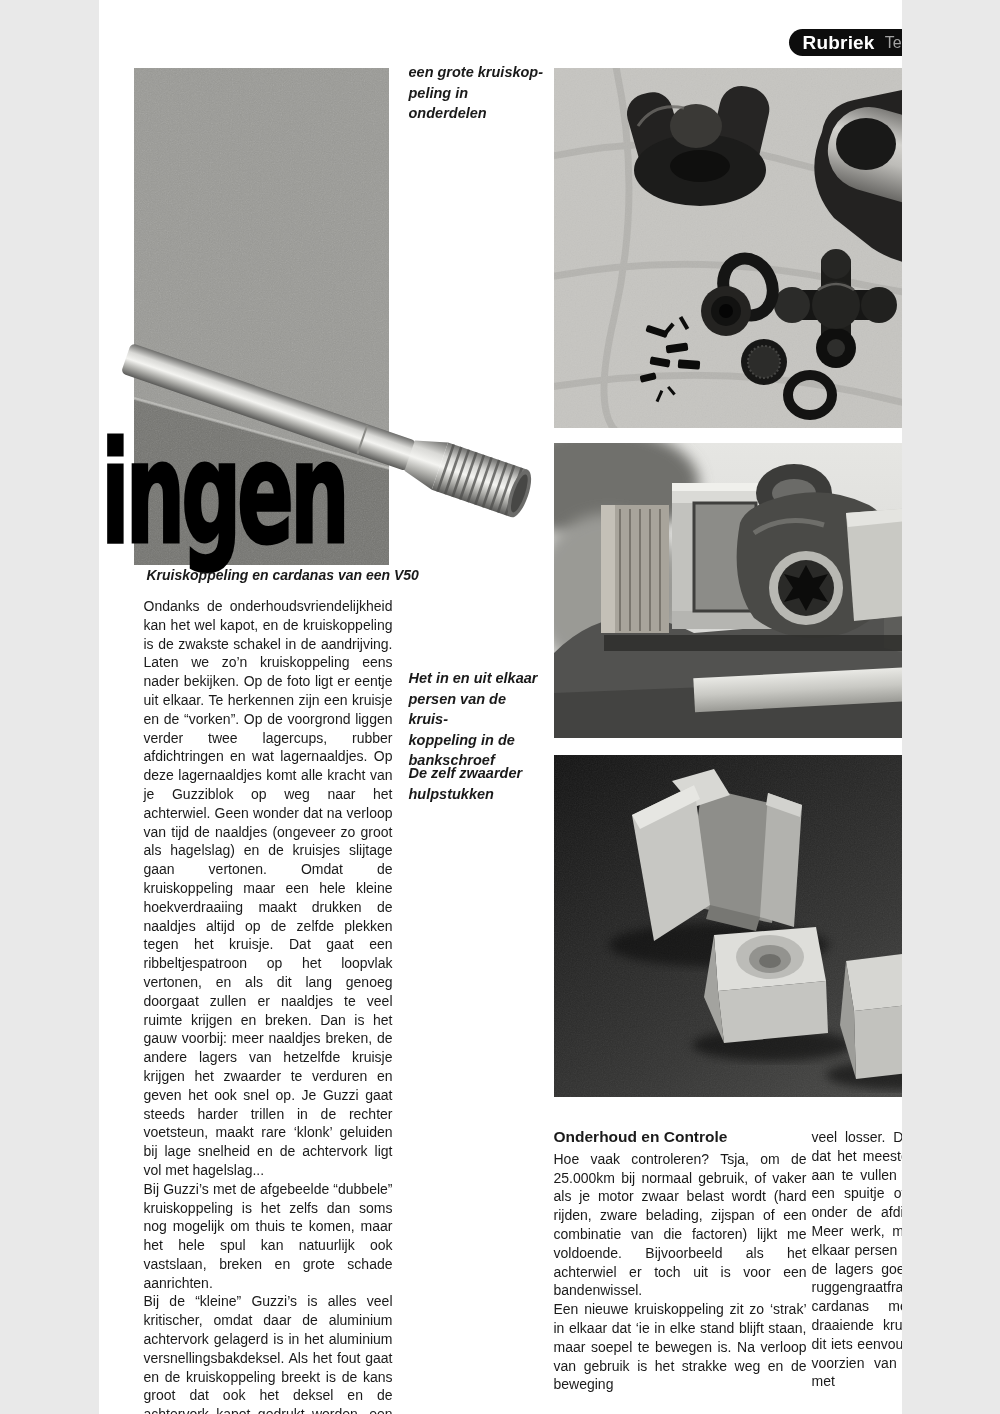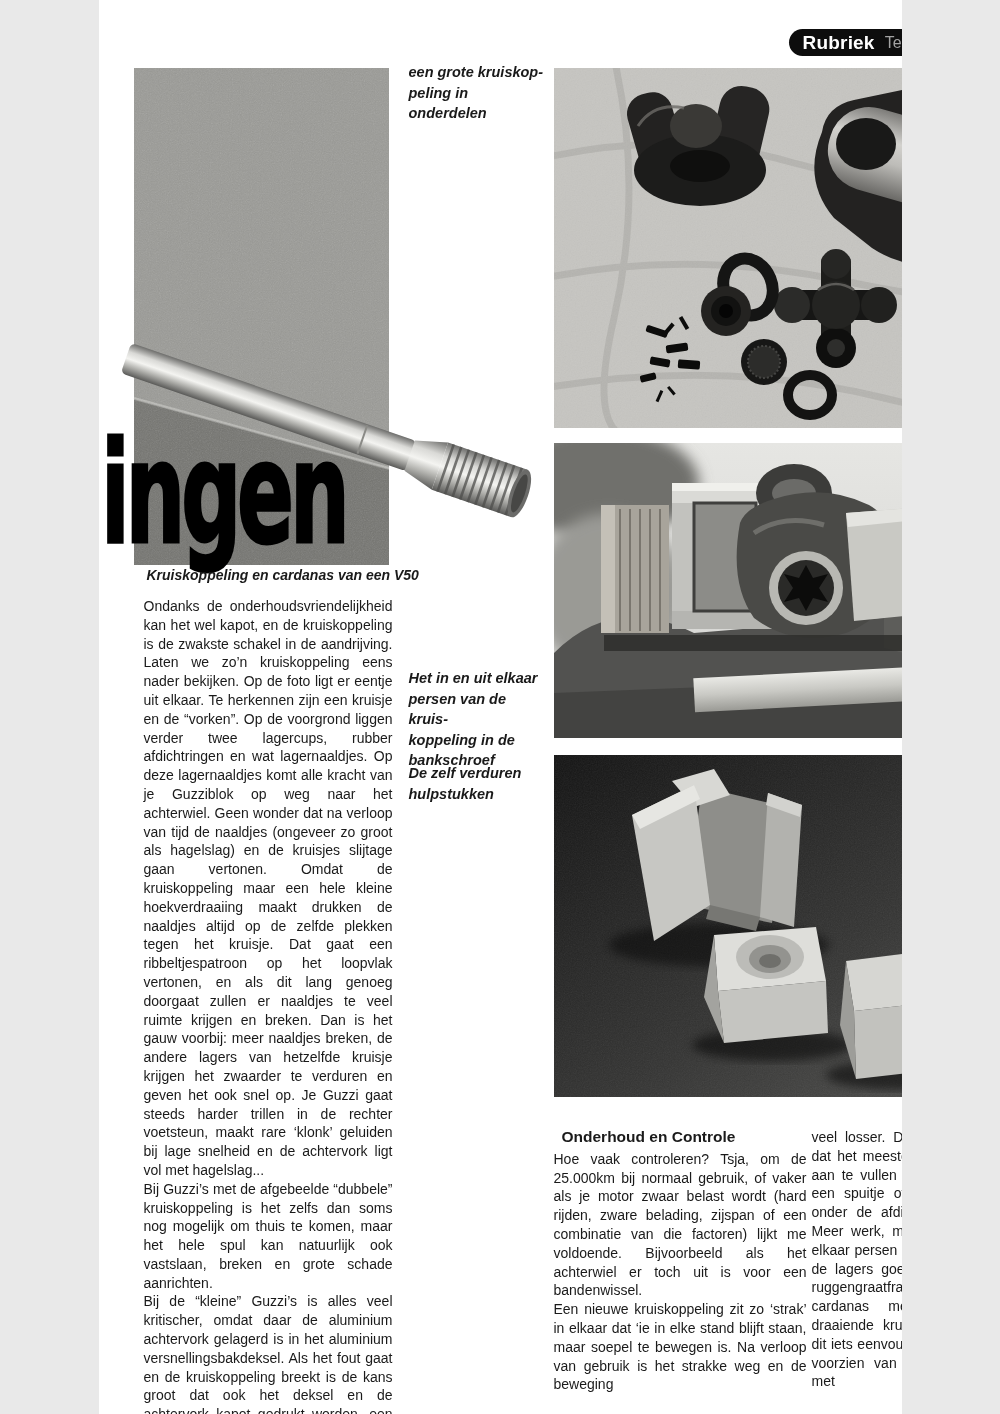--- a/index.html
+++ b/index.html
@@ -35,21 +35,21 @@
   .cap1{top:62px;}
   .cap2{top:668px;}
   .cap3{top:763px;}
 
   
   .col{position:absolute;font-size:14px;line-height:18.8px;text-align:justify;}
   .col p{margin:0;}
   .col-left{left:45px;top:597px;width:249px;}
   .col-mid{left:455px;top:1128px;width:253px;}
   .col-right{left:713px;top:1128px;width:252px;}
-  .section-heading{font-size:15.5px;font-weight:bold;margin:0 0 3px 8px;text-align:left;}
+  .section-heading{font-size:15.5px;font-weight:bold;margin:0 0 3px 0;text-align:left;}
 
   
   .photo{position:absolute;left:455px;}
   .photo svg{display:block;}
   .photo-parts{top:68px;}
   .photo-vise{top:443px;}
   .photo-tools{top:755px;}
 
   .page-num{position:absolute;left:938px;top:1366px;font-size:13.5px;font-weight:bold;}
 </style>
@@ -113,21 +113,21 @@
     <span>Het in en uit elkaar</span>
     <span>persen van de kruis-</span>
     <span>koppeling in de</span>
     <span>bankschroef</span>
   </div>
   <div class="cap cap1">
     <span>een grote kruiskop-</span>
     <span>peling in onderdelen</span>
   </div>
   <div class="cap cap3">
-    <span>De zelf verduren</span>
+    <span>De zelf zwaarder</span>
     <span>hulpstukken</span>
   </div>
 
   <div class="photo photo-parts">
     <svg width="510" height="360" viewBox="0 0 510 360" xmlns="http://www.w3.org/2000/svg">
       <defs>
         <filter id="grainB">
             <feTurbulence type="fractalNoise" baseFrequency="0.8" numOctaves="2" stitchTiles="stitch"></feTurbulence>
             <feColorMatrix type="saturate" values="0"></feColorMatrix>
           </filter>

